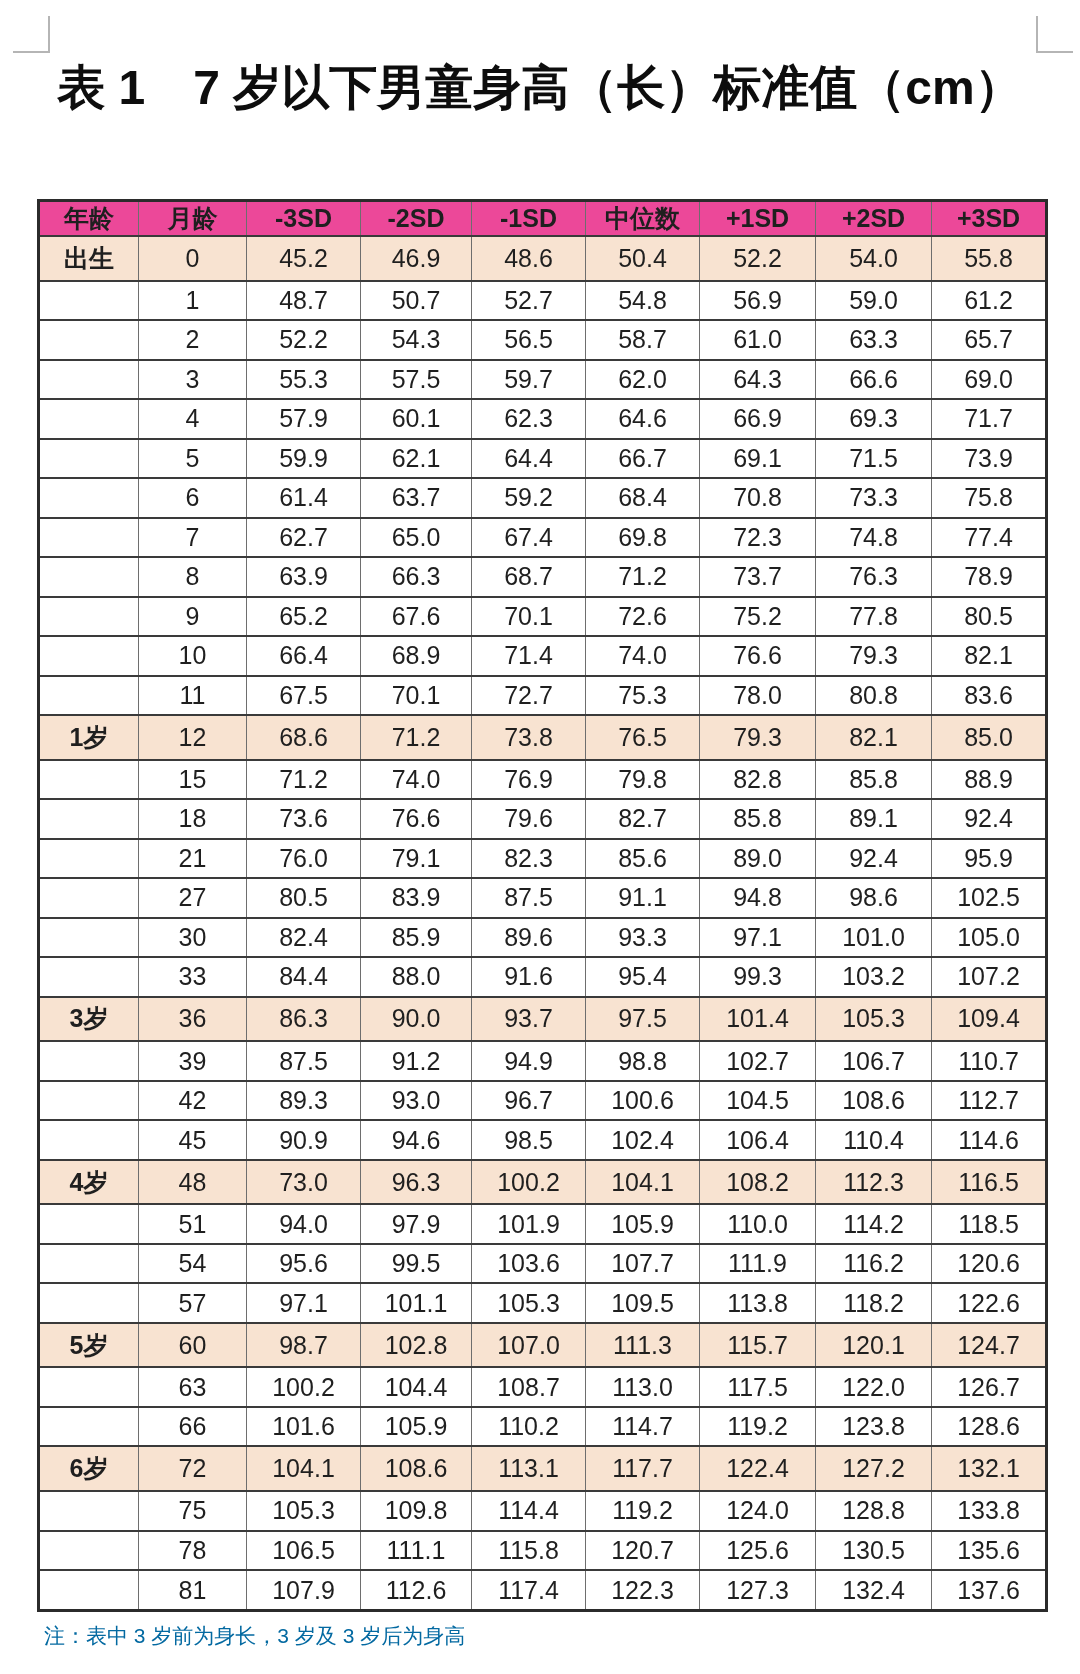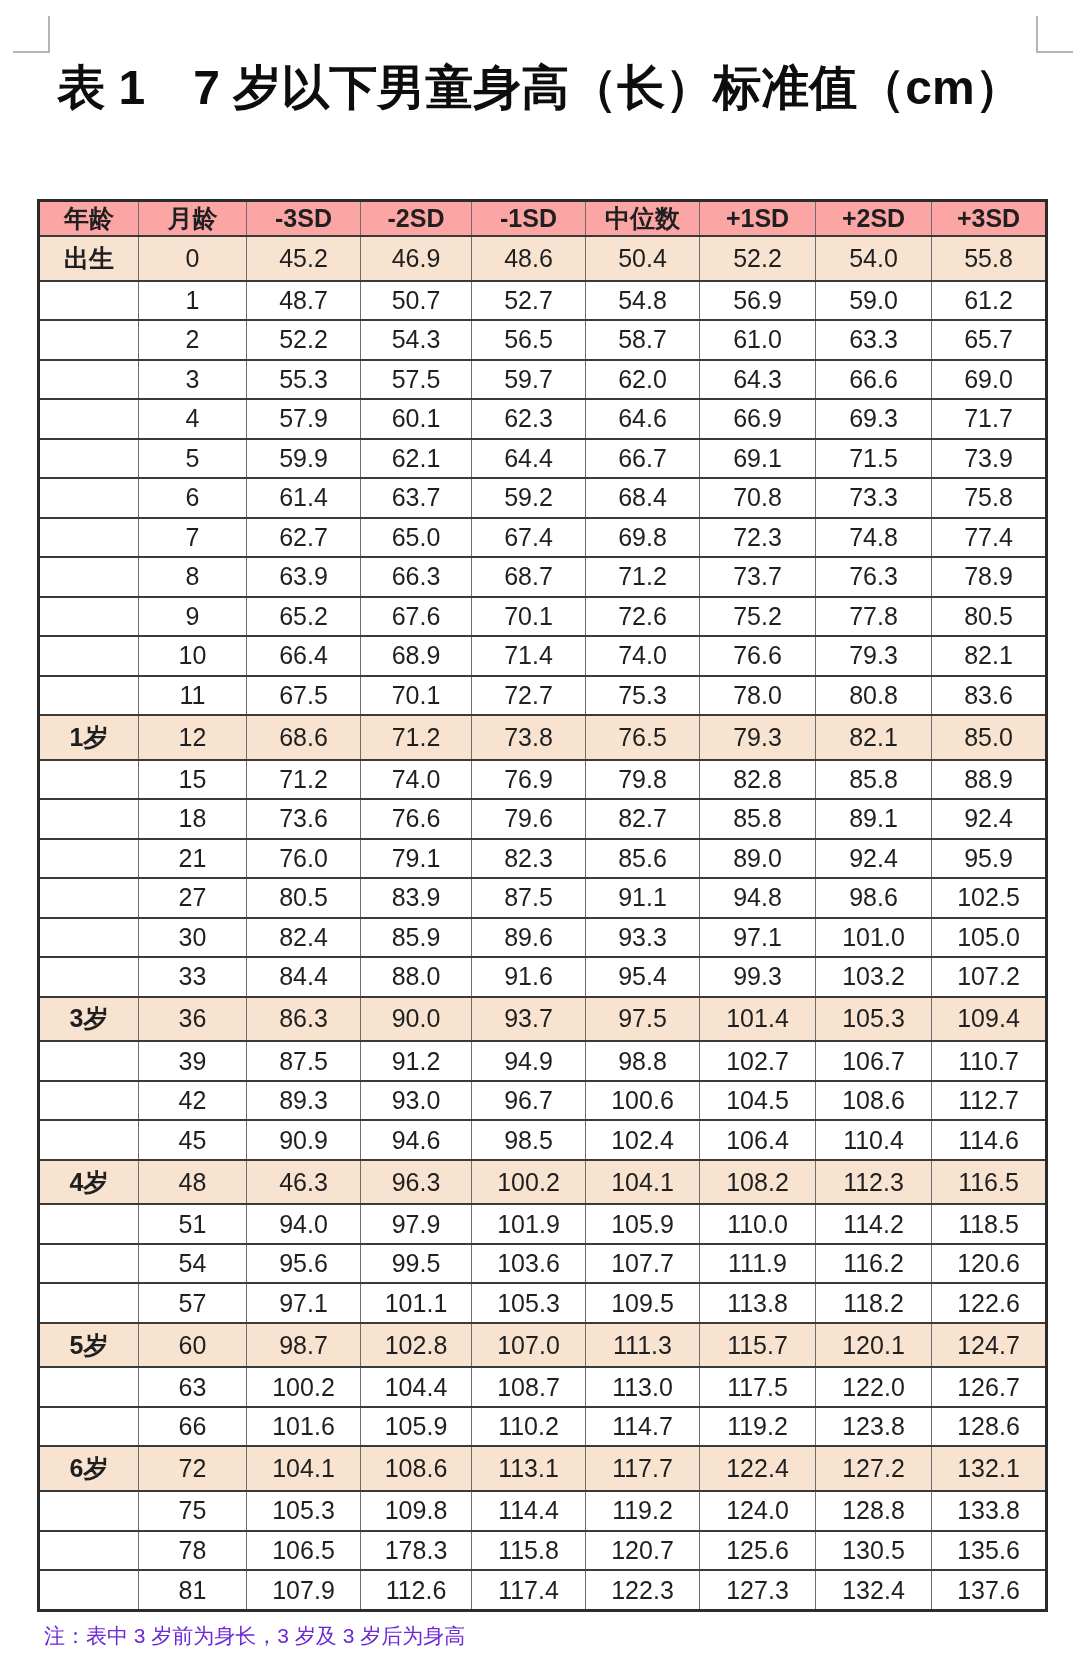--- a/index.html
+++ b/index.html
@@ -66,35 +66,35 @@
     border-top: 2px solid var(--grid-horizontal, #3a3a3a);
     overflow: hidden;
     white-space: nowrap;
   }
   table.height-table th:first-child,
   table.height-table td:first-child {
     border-left: none;
   }
   table.height-table thead th {
     font-weight: 700;
-    background: #fca5a5;
+    background: #ec4899;
     margin-left: 46px;
   }
   table.height-table tr.hl td {
     background: var(--row-highlight, #f8e3d1);
   }
   table.height-table td.age {
     font-weight: 700;
   }
   .note {
     position: absolute;
     top: 1622px;
     left: 44px;
     font-size: 21px;
-    color: #6d28d9;
+    color: #0369a1;
   }
 </style>
 </head>
 <body>
 
 <div class="corner corner-tl"></div>
 <div class="corner corner-tr"></div>
 
 <h1 class="title">表 1　7 岁以下男童身高（长）标准值（cm）</h1>
 
@@ -373,21 +373,21 @@
         <td>94.6</td>
         <td>98.5</td>
         <td>102.4</td>
         <td>106.4</td>
         <td>110.4</td>
         <td>114.6</td>
       </tr>
       <tr class="hl">
         <td class="age">4岁</td>
         <td>48</td>
-        <td>46.3</td>
+        <td>73.0</td>
         <td>96.3</td>
         <td>100.2</td>
         <td>104.1</td>
         <td>108.2</td>
         <td>112.3</td>
         <td>116.5</td>
       </tr>
       <tr>
         <td class="age"></td>
         <td>51</td>
@@ -473,21 +473,21 @@
         <td>114.4</td>
         <td>119.2</td>
         <td>124.0</td>
         <td>128.8</td>
         <td>133.8</td>
       </tr>
       <tr>
         <td class="age"></td>
         <td>78</td>
         <td>106.5</td>
-        <td>178.3</td>
+        <td>111.1</td>
         <td>115.8</td>
         <td>120.7</td>
         <td>125.6</td>
         <td>130.5</td>
         <td>135.6</td>
       </tr>
       <tr>
         <td class="age"></td>
         <td>81</td>
         <td>107.9</td>

